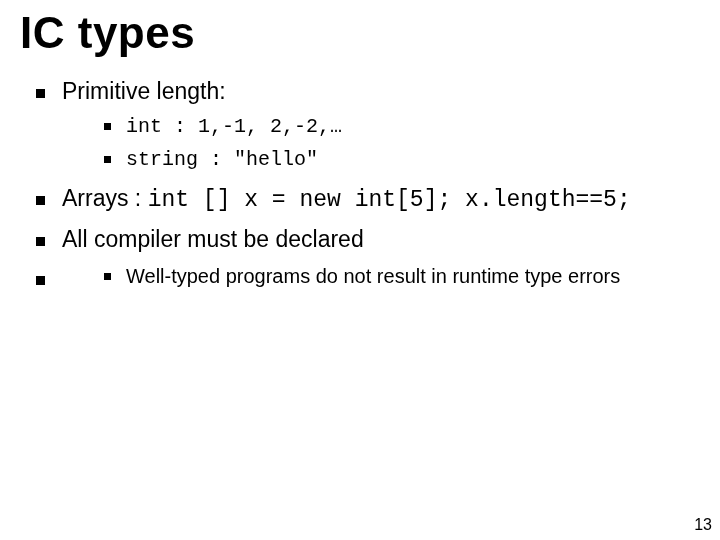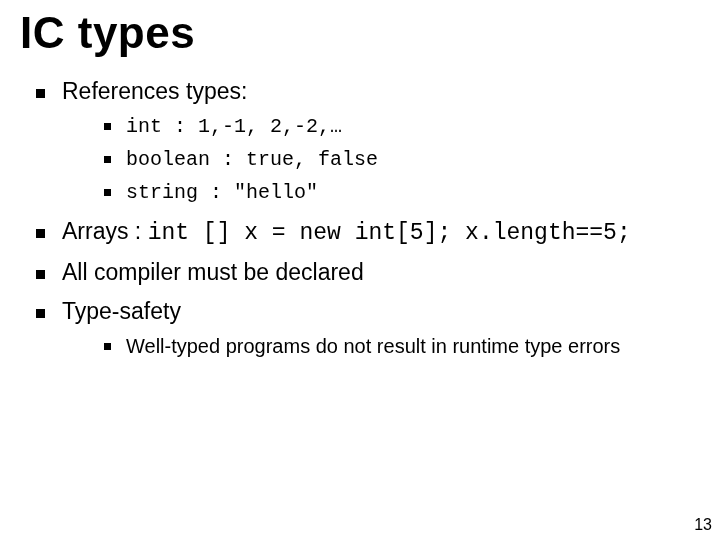--- a/index.html
+++ b/index.html
@@ -85,35 +85,33 @@
   }
 </style>
 </head>
 <body>
 
 <div class="slide">
   <h1 class="title">IC types</h1>
 
   <ul class="bullets">
     <li>
-      <span>References types:</span>
+      <span>Primitive length:</span>
       <ul class="sub">
         <li class="mono">int : 1,-1, 2,-2,…</li>
-        <li class="mono">boolean : true, false</li>
         <li class="mono">string : "hello"</li>
       </ul>
     </li>
     <li>
       <span>Arrays : </span><span class="mono">int [] x = new int[5];   x.length==5;</span>
     </li>
     <li>
       <span>All compiler must be declared</span>
     </li>
     <li>
-      <span>Type-safety</span>
       <ul class="sub">
         <li>Well-typed programs do not result in runtime type errors</li>
       </ul>
     </li>
   </ul>
 
   <div class="page-num">13</div>
 </div>
 
 </body></html>

